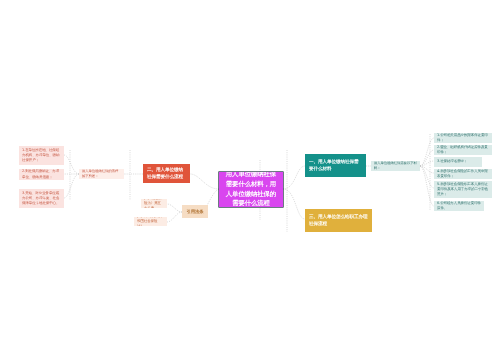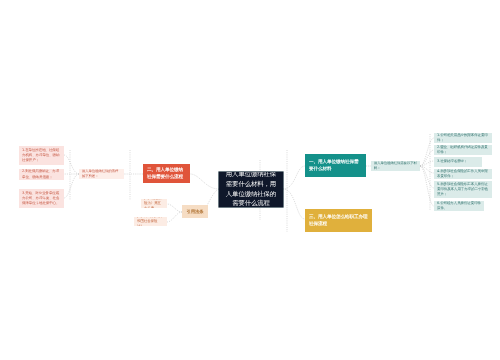--- a/index.html
+++ b/index.html
@@ -33,24 +33,24 @@
     display: flex;
     align-items: center;
     line-height: 1.28;
     letter-spacing: -0.1px;
     word-break: break-all;
     overflow: hidden;
   }
 
   
   .n-root {
-    background: #0f172a;
+    background: #d946ef;
     color: #ffffff;
     font-size: 6.4px;
-    font-weight: normal;
+    font-weight: bold;
     text-align: center;
     justify-content: center;
     padding: 4px 5px;
     line-height: 1.5;
     box-shadow: 0 0 0 0.6px #0d2430;
   }
 
   
   .n-orange {
     background: #e0543a;

